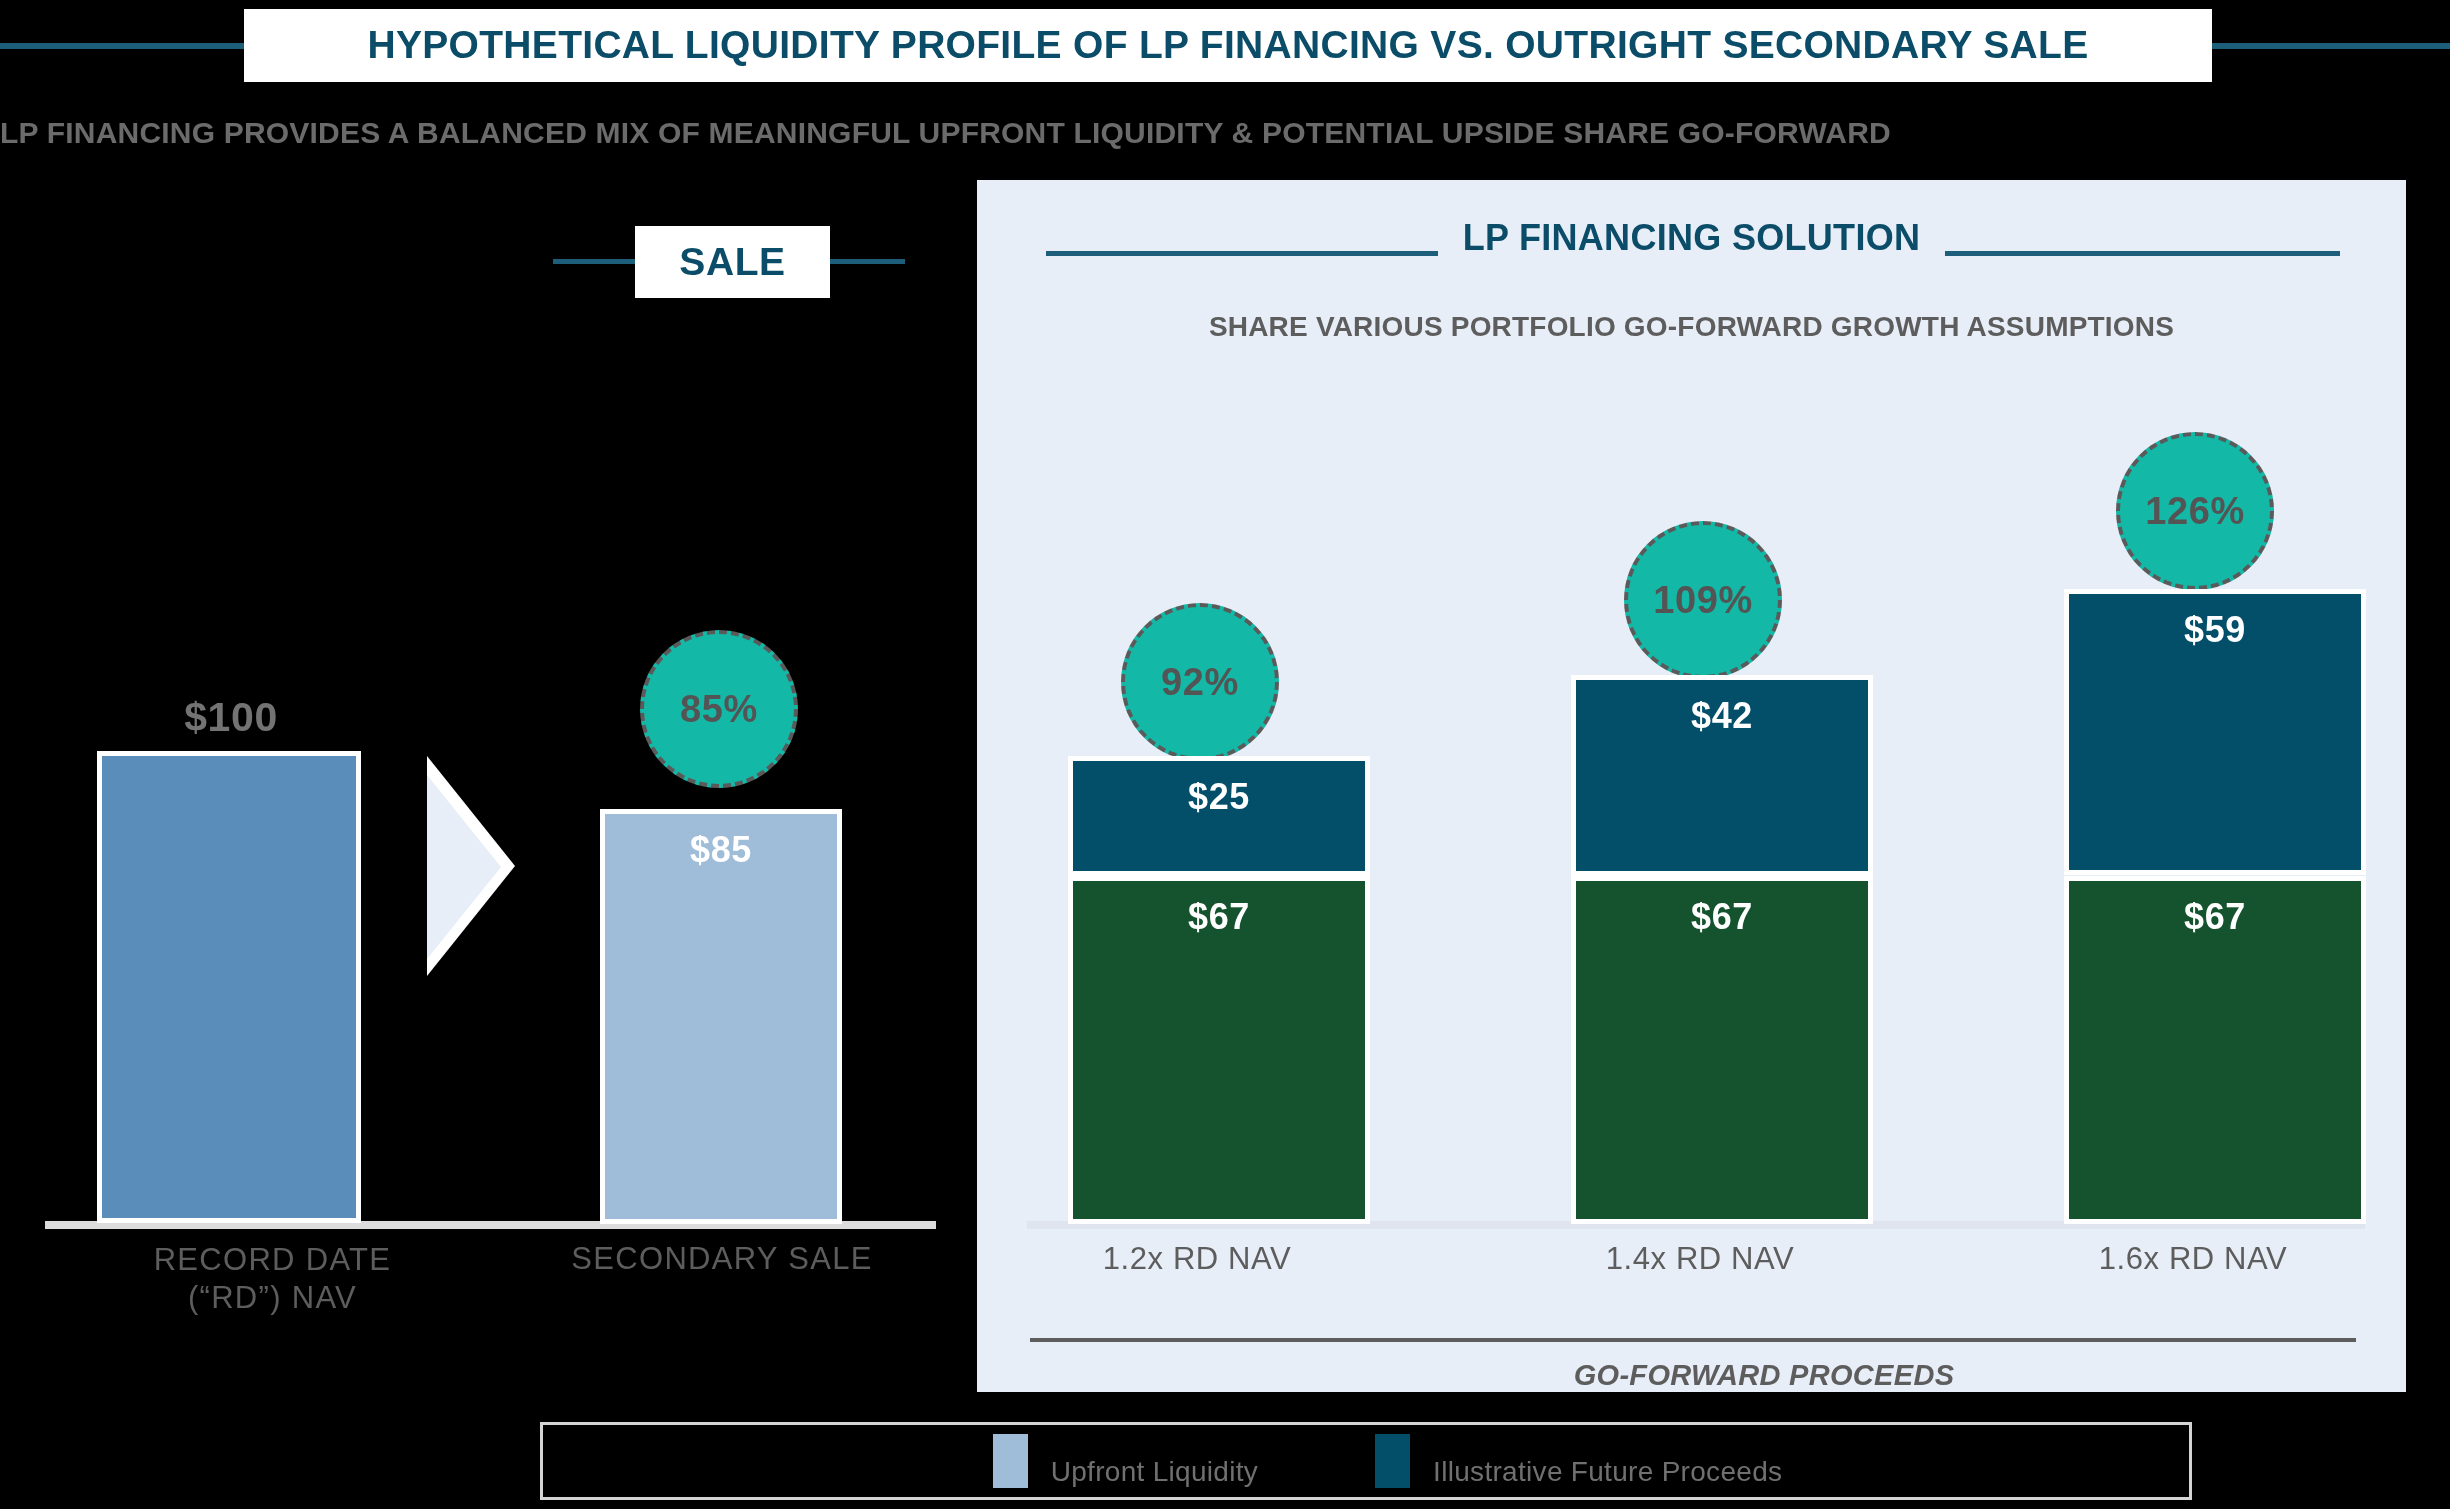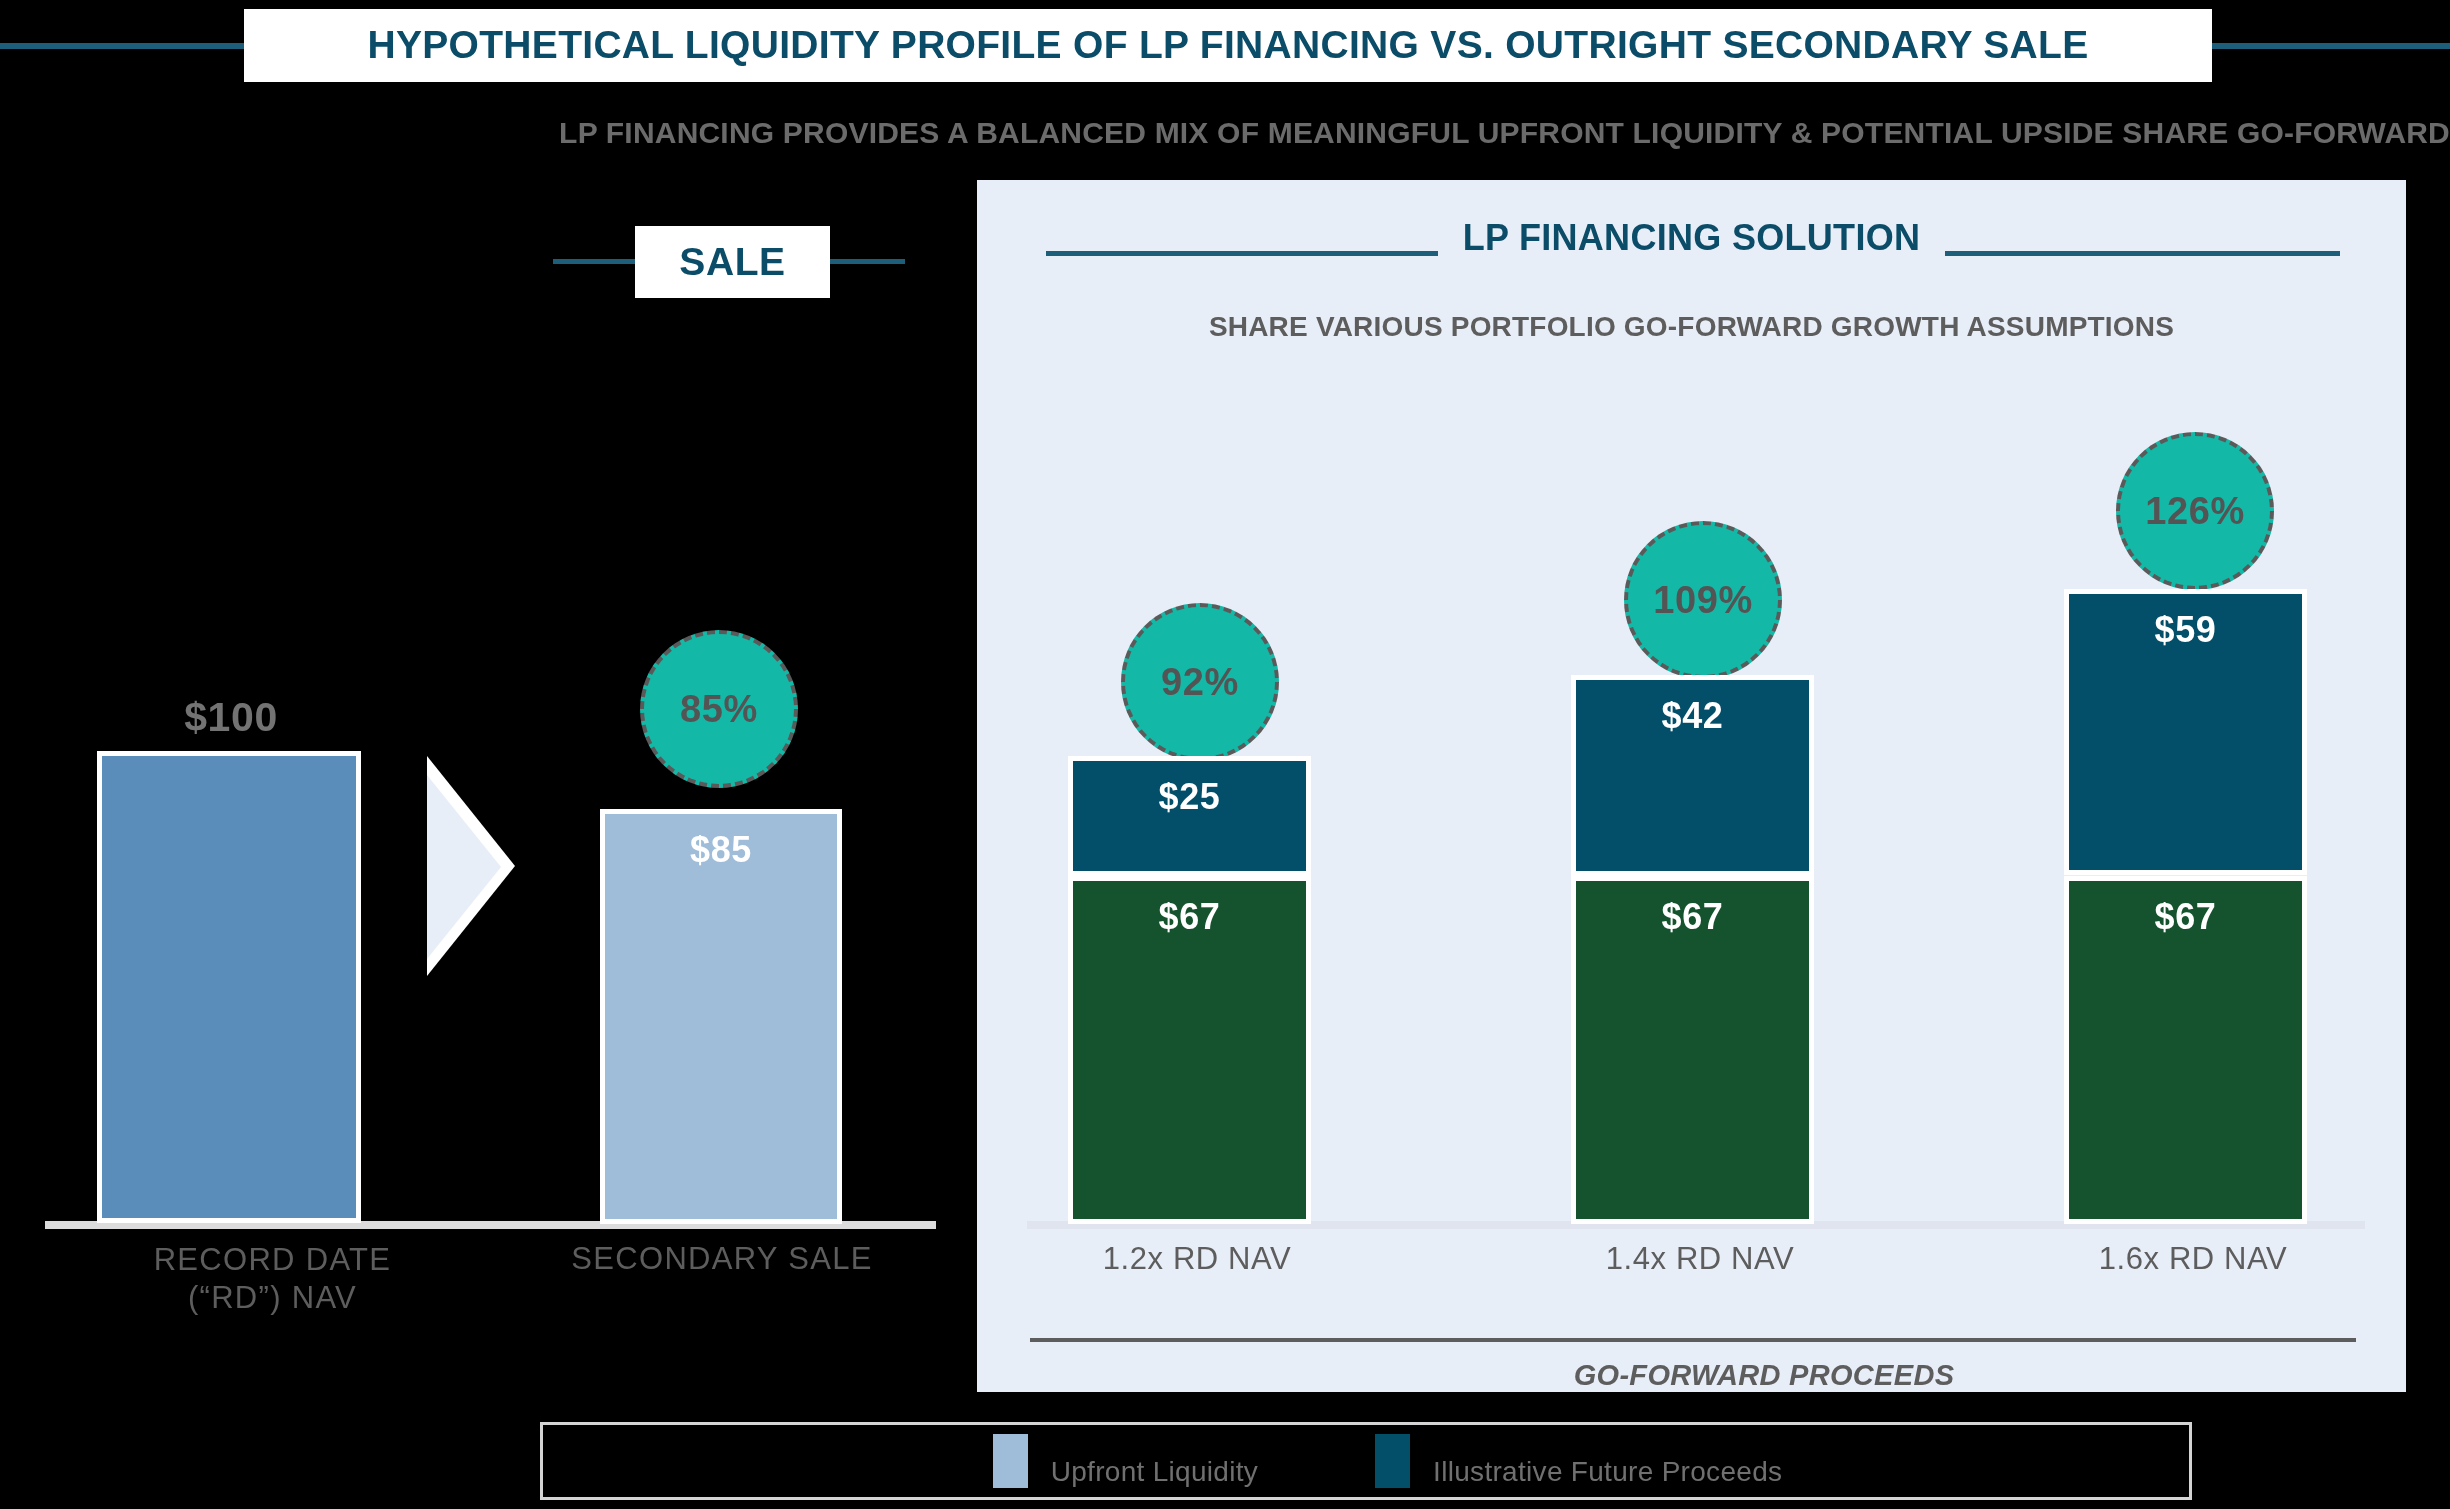--- a/index.html
+++ b/index.html
@@ -8,21 +8,21 @@
   .abs{position:absolute;}
 
   
   #title-rule{left:0;top:43px;width:2450px;height:5.7px;background:#1d5f7a;}
   #title-box{left:244px;top:8.8px;width:1968px;height:73px;background:#ffffff;
              display:flex;align-items:center;justify-content:center;}
   #title-text{color:#0b4d68;font-size:39px;font-weight:bold;letter-spacing:0.3px;
               white-space:nowrap;}
 
   
-  #subtitle{left:0;top:116px;width:2450px;text-align:right;color:#6b6b6b;
+  #subtitle{left:0;top:116px;width:2450px;text-align:left;color:#6b6b6b;
             font-size:30px;font-weight:bold;letter-spacing:0.2px;}
 
   
   #sale-rule{left:553px;top:259px;width:352px;height:5px;background:#1d5f7a;}
   #sale-box{left:635px;top:226px;width:195px;height:72px;background:#fff;
             display:flex;align-items:center;justify-content:center;}
   #sale-text{color:#0b4d68;font-size:39px;font-weight:bold;letter-spacing:0.6px;}
 
   
   #lp-panel{left:977px;top:180px;width:1429px;height:1212px;background:#e8eef8;}
@@ -61,21 +61,21 @@
   #arrow-in{left:427px;top:775px;width:0;height:0;
             border-top:92px solid transparent;border-bottom:92px solid transparent;
             border-left:74px solid #e8eef8;}
 
   #lbl-sale{left:521px;top:1241px;width:402px;text-align:center;color:#5d5d5d;
             font-size:31px;letter-spacing:1.3px;}
 
   
   .stack{position:absolute;width:258px;}
   .seg{position:absolute;box-sizing:border-box;border:5.7px solid #ffffff;
-       display:flex;justify-content:center;left:0;width:243px;}
+       display:flex;justify-content:center;left:0;width:302px;}
   .seg-dark{background:#034e68;}
   .seg-light{background:#14532d;}
   .lp-lbl{position:absolute;width:258px;text-align:center;color:#5d5d5d;
           font-size:31px;letter-spacing:0.6px;top:1241px;}
 
   
   .bubble{position:absolute;border:4.4px dashed #5a5a5a;border-radius:50%;
           background:#14b8a6;display:flex;align-items:center;justify-content:center;
           color:#545454;font-size:38px;font-weight:bold;letter-spacing:0.6px;}
 

